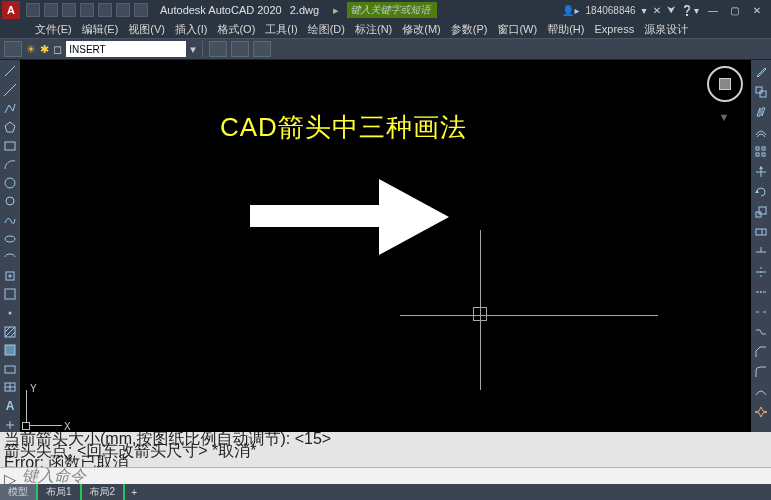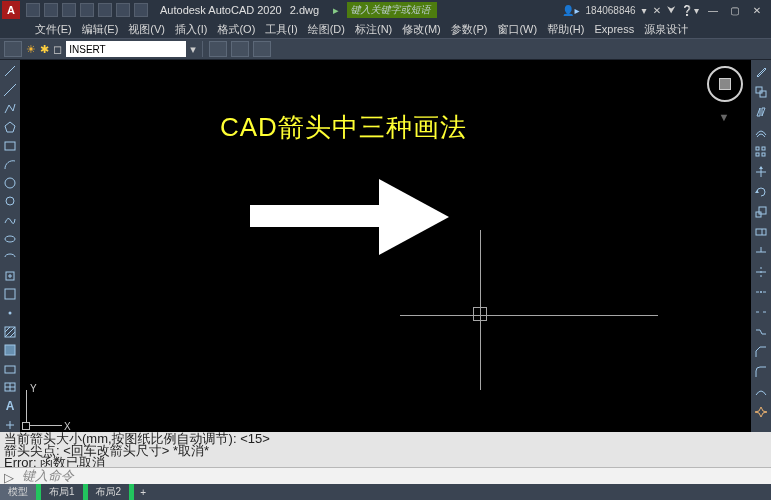--- a/index.html
+++ b/index.html
@@ -44,28 +44,28 @@
 .canvas .ucs-box { position: absolute; left: -4px; bottom: -4px; width: 8px; height: 8px; border: 1px solid #bfbfbf; background: #000; }
 .canvas .ucs-xl { position: absolute; left: 38px; bottom: -6px; color: #ccc; font-size: 10px; }
 .canvas .ucs-yl { position: absolute; left: 4px; bottom: 32px; color: #ccc; font-size: 10px; }
 .canvas .navcube { position: absolute; right: 8px; top: 6px; width: 36px; height: 36px; border: 2px solid #cfcfcf; border-radius: 50%; display: flex; align-items: center; justify-content: center; }
 .canvas .navcube .inner { width: 12px; height: 12px; background: #888; border: 1px solid #ccc; }
 .canvas .navbar-under { position: absolute; right: 14px; top: 46px; width: 26px; height: 22px; display: flex; align-items: center; justify-content: center; color: #666; }
 
 .mdi-row { height: 18px; background: #2b3441; display: flex; align-items: center; justify-content: flex-end; padding-right: 6px; gap: 4px; }
 .mdi-row .mdibtn { width: 14px; height: 12px; background: #3f4a5b; border: 1px solid #555f6e; color: #ccc; font-size: 9px; display: flex; align-items: center; justify-content: center; }
 
-.cmd-area { position: absolute; left: 0; right: 0; bottom: 16px; height: 52px; background: #e5e5e5; color: #222; font-family: Consolas, monospace; font-size: 13px; }
+.cmd-area { position: absolute; left: 0; right: 0; bottom: 16px; height: 52px; background: #e5e5e5; color: #222; font-family: Consolas, monospace; font-size: 16px; }
 .cmd-history { height: 36px; padding: 1px 4px; border-bottom: 1px solid #b8b8b8; line-height: 12px; overflow: hidden; }
 .cmd-input-row { height: 16px; display: flex; align-items: center; padding: 0 4px; background: #f2f2f2; }
 .cmd-input-row .cmd-icon { width: 14px; height: 12px; margin-right: 4px; color: #666; }
 .cmd-input-row .cmd-text { font-style: italic; color: #888; font-family: Liberation Serif, serif; }
 
 .statusbar { position: absolute; left: 0; right: 0; bottom: 0; height: 16px; background: #3a4452; display: flex; align-items: center; font-size: 10px; color: #d8d8d8; }
-.statusbar .tab { padding: 1px 8px; border-right: 5px solid #22c55e; }
+.statusbar .tab { padding: 1px 8px; border-right: 2px solid #22c55e; }
 .statusbar .tab.model { background: #5a6576; }
 .statusbar .plus { padding: 1px 6px; }
 
 svg { display: block; }
 </style>
 </head>
 <body>
 
 <div class="titlebar">
   <div class="logo">A</div>

